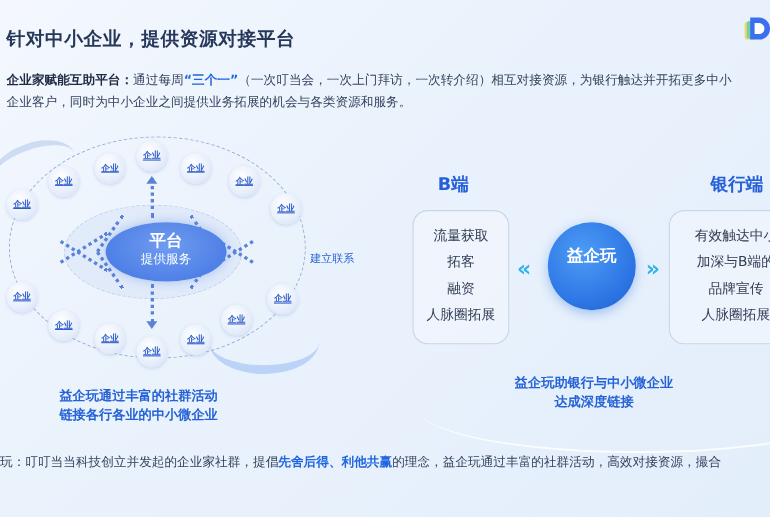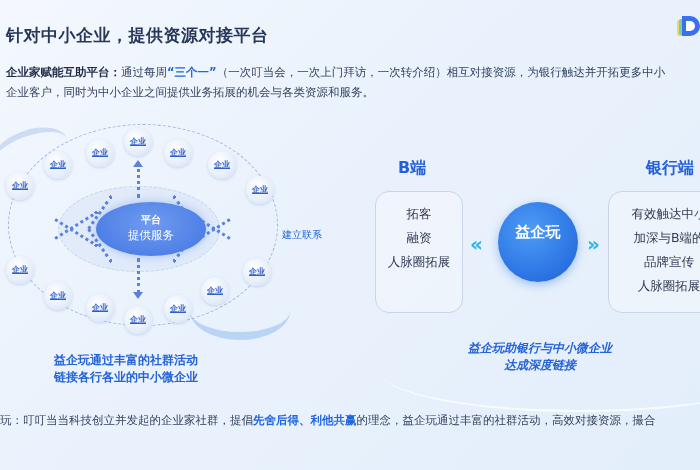--- a/index.html
+++ b/index.html
@@ -26,21 +26,21 @@
   }
   .inner-ring {
     left:58px; top:186px; width:160px; height:84px; border:1px dashed #c5d4ee; border-radius:50%;
     background:rgba(210,224,247,0.45);
   }
   .core {
     left:96px; top:202px; width:110px; height:54px; border-radius:50%;
     background:radial-gradient(ellipse at 50% 40%,#6f9cf0 0%,#4f80e6 70%);
     color:#fff; text-align:center; box-shadow:0 0 10px rgba(79,128,230,0.4);
   }
-  .core .t1 { font-size:10px; font-weight:bold; margin-top:9px; line-height:17px;}
+  .core .t1 { font-size:15px; font-weight:bold; margin-top:9px; line-height:17px;}
   .core .t2 { font-size:11.5px; line-height:15px;}
   .node {
     width:28px; height:28px; border-radius:50%;
     background:radial-gradient(circle at 40% 35%,#ffffff 0%,#e6eefb 60%,#cfdcf4 100%);
     box-shadow:0 1px 3px rgba(120,150,210,0.35);
     font-size:8px; color:#2f5dc9; text-align:center; line-height:28px; font-weight:bold;
     text-decoration:underline;
   }
   .spoke { position:absolute; border-left:3px dotted #5b82d8; height:38px; transform-origin:top center;}
   .arrow-tip { position:absolute; width:0; height:0; border-left:5px solid transparent; border-right:5px solid transparent; border-top:7px solid #5b82d8;}
@@ -56,21 +56,21 @@
     text-align:center; font-size:12.5px; color:#2f3b52; line-height:24px; padding-top:10px;
   }
   .hub {
     left:498px; top:202px; width:80px; height:80px; border-radius:50%;
     background:radial-gradient(circle at 40% 35%,#4d9cf5 0%,#2f78e6 60%,#215ed1 100%);
     color:#fff; text-align:center; font-size:15px; font-weight:bold; line-height:19px;
     box-shadow:0 3px 10px rgba(47,120,230,0.4);
   }
   .hub .inner { padding-top:21px; }
   .chev { font-size:20px; color:#32b3e8; font-weight:bold; }
-  .caption-right { left:440px; top:340px; width:200px; text-align:center; font-size:12px; line-height:17px; font-weight:bold; color:#2563d6;font-style:italic; }
+  .caption-right { left:440px; top:340px; width:200px; text-align:center; font-size:12px; line-height:17px; font-weight:bold; color:#2563d6; }
   .bottom-arc { left:380px; top:330px; width:400px; height:80px; border-bottom:2px solid rgba(255,255,255,0.8); border-radius:0 0 50% 50%; }
 
   .footer { left:0; top:413px; font-size:11.5px; color:#33425e; white-space:nowrap; }
   .footer .hl { color:#1f66e0; font-weight:bold;margin-top:26px; }
 </style>
 </head>
 <body>
 
 <div class="abs title">针对中小企业，提供资源对接平台</div>
 
@@ -134,20 +134,21 @@
 
 <div class="abs caption-left">
   <div>益企玩通过丰富的社群活动</div>
   <div>链接各行各业的中小微企业</div>
 </div>
 
 <div class="abs bottom-arc"></div>
 
 <div class="abs side-title" style="left:398px;top:158px;">B端</div>
 <div class="abs box" style="left:375px;top:191px;width:86px;height:110px;">
+  <div>流量获取</div>
   <div>拓客</div>
   <div>融资</div>
   <div>人脉圈拓展</div>
 </div>
 
 <div class="abs chev" style="left:470px;top:232px;">«</div>
 
 <div class="abs hub">
   <div class="inner">
     <div>益企玩</div>

